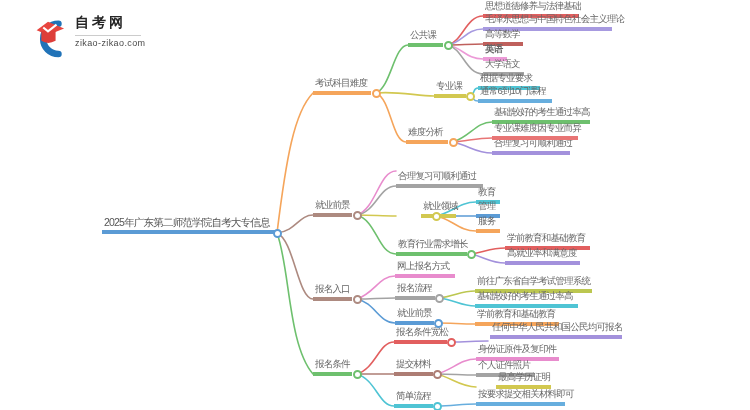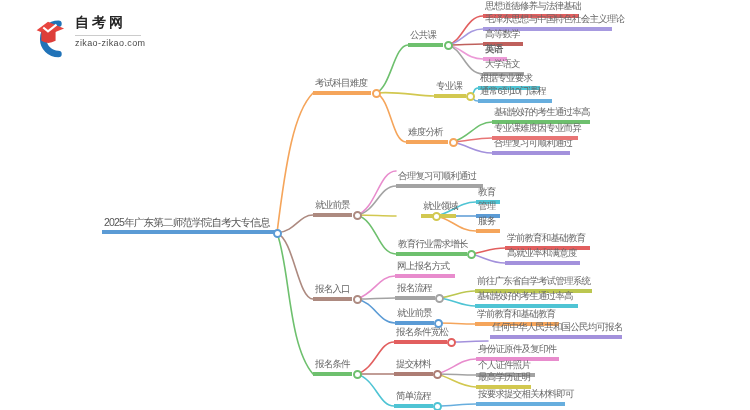--- a/index.html
+++ b/index.html
@@ -130,21 +130,21 @@
   <div class="node" style="left: 475px; top: 274px; width: 117px; border-bottom-color: rgb(188, 199, 80);">前往广东省自学考试管理系统</div>
   <div class="node" style="left: 475px; top: 289px; width: 103px; border-bottom-color: rgb(79, 196, 212);">基础较好的考生通过率高</div>
   <div class="node" style="left: 395px; top: 306px; width: 39px; border-bottom-color: rgb(91, 155, 213);">就业前景</div>
   <div class="node" style="left: 475px; top: 307px; width: 84px; border-bottom-color: rgb(245, 165, 91);">学前教育和基础教育</div>
 
   <div class="node" style="left: 394px; top: 325px; width: 53px; border-bottom-color: rgb(226, 95, 95);">报名条件宽松</div>
   <div class="node" style="left: 490px; top: 320px; width: 132px; border-bottom-color: rgb(163, 145, 220);">任何中华人民共和国公民均可报名</div>
   <div class="node" style="left: 394px; top: 357px; width: 39px; border-bottom-color: rgb(173, 125, 116);">提交材料</div>
   <div class="node" style="left: 476px; top: 342px; width: 83px; border-bottom-color: rgb(232, 140, 205);">身份证原件及复印件</div>
   <div class="node" style="left: 476px; top: 358px; width: 59px; border-bottom-color: rgb(163, 163, 163);">个人证件照片</div>
-  <div class="node" style="left: 476px; top: 370px; width: 55px; border-bottom-color: rgb(210, 200, 80);">最高学历证明</div>
+  <div class="node" style="left: 496px; top: 370px; width: 55px; border-bottom-color: rgb(210, 200, 80);">最高学历证明</div>
   <div class="node" style="left: 394px; top: 389px; width: 39px; border-bottom-color: rgb(79, 196, 212);">简单流程</div>
   <div class="node" style="left: 476px; top: 387px; width: 89px; border-bottom-color: rgb(103, 174, 222);">按要求提交相关材料即可</div>
 
   <span class="dot" style="left: 273px; top: 229px; border-color: rgb(91, 155, 213);"></span>
   <span class="dot" style="left: 372px; top: 89px; border-color: rgb(245, 165, 91);"></span>
   <span class="dot" style="left: 444px; top: 41px; border-color: rgb(110, 192, 110);"></span>
   <span class="dot" style="left: 466px; top: 92px; border-color: rgb(210, 200, 80);"></span>
   <span class="dot" style="left: 449px; top: 138px; border-color: rgb(245, 165, 91);"></span>
   <span class="dot" style="left: 353px; top: 211px; border-color: rgb(173, 138, 128);"></span>
   <span class="dot" style="left: 432px; top: 212px; border-color: rgb(210, 200, 80);"></span>

